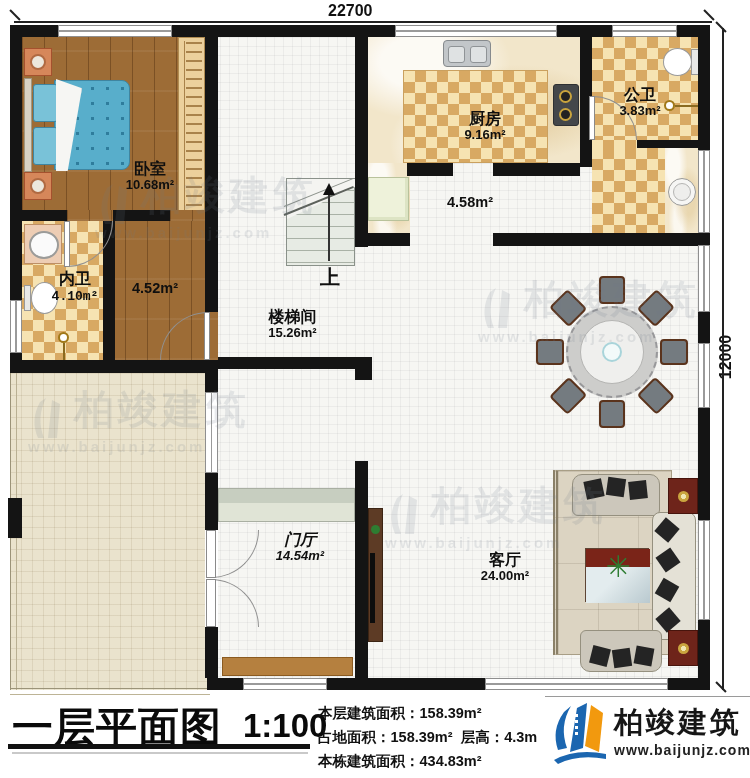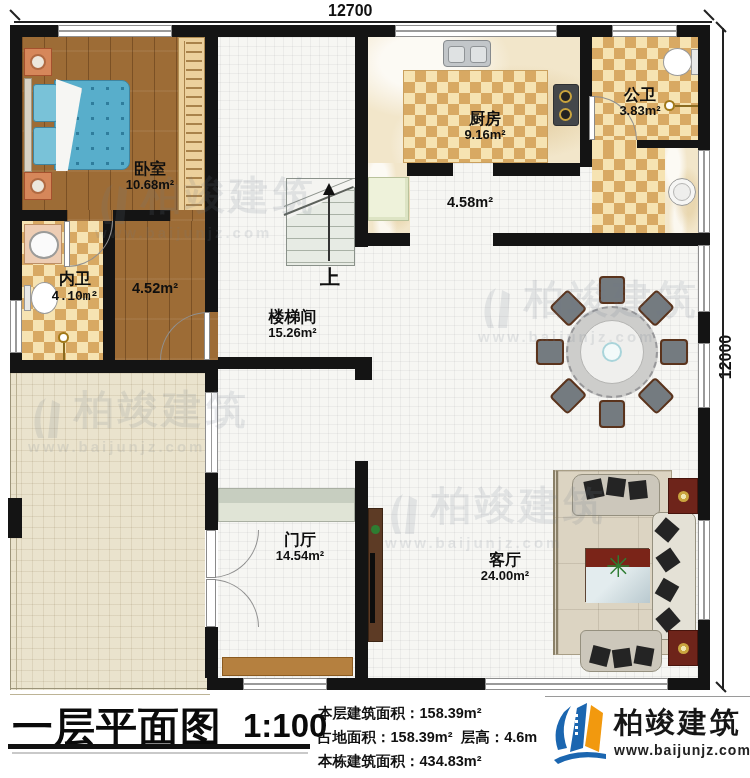--- a/index.html
+++ b/index.html
@@ -43,21 +43,21 @@
   .t-scale{position:absolute;left:243px;top:707px;font-size:33px;font-weight:bold;color:#0a0a0a;z-index:11;}
   .stats{position:absolute;left:318px;top:701px;font-size:14.5px;font-weight:bold;color:#111;line-height:24px;z-index:11;white-space:nowrap;}
   .brandname{position:absolute;left:614px;top:703px;font-size:29px;font-weight:bold;letter-spacing:3px;color:#161616;z-index:11;}
   .brandurl{position:absolute;left:614px;top:742px;font-size:14px;font-weight:bold;letter-spacing:1px;color:#222;z-index:11;}
 </style>
 </head>
 <body>
 
 <div id="stage">
 
-  <div class="dim" style="left:328px;top:2px;">12700</div>
+  <div class="dim" style="left:328px;top:2px;">22700</div>
   <div class="dline" style="left:14px;top:21px;width:698px;height:2px;"></div>
   <div class="tick" style="left:8px;top:14px;"></div>
   <div class="tick" style="left:702px;top:14px;"></div>
   <div class="dim" style="left:704px;top:348px;transform:rotate(-90deg);">12000</div>
   <div class="dline" style="left:722px;top:28px;width:2px;height:662px;"></div>
   <div class="tick" style="left:714px;top:26px;"></div>
   <div class="tick" style="left:714px;top:686px;"></div>
 
   <div class="abs tile" style="left:22px;top:37px;width:676px;height:641px;"></div>
   <div class="abs wood" style="left:22px;top:37px;width:183px;height:175px;"></div>
@@ -285,37 +285,37 @@
     <span class="nm">厨房</span>
       <span class="ar">9.16m²</span>
   </div>
   <div class="lab" style="left:420px;top:194px;width:100px;">
     <span class="ar" style="font-size:14.5px;">4.58m²</span>
   </div>
   <div class="lab" style="left:590px;top:86px;width:100px;">
     <span class="nm">公卫</span>
       <span class="ar">3.83m²</span>
   </div>
-  <div class="lab" style="left:250px;top:531px;width:100px;">
+  <div class="lab" style="left:250px;top:531px;width:100px;font-style:italic;">
     <span class="nm">门厅</span>
       <span class="ar">14.54m²</span>
   </div>
   <div class="lab" style="left:455px;top:551px;width:100px;">
     <span class="nm">客厅</span>
       <span class="ar">24.00m²</span>
   </div>
 
   <div class="t-cn">一层平面图</div>
   <div class="t-scale">1:100</div>
   <div class="abs" style="left:8px;top:744px;width:302px;height:5px;background:#111;z-index:11;"></div>
   <div class="abs" style="left:12px;top:752px;width:296px;height:2px;background:#c9c9c9;z-index:11;"></div>
 
   <div class="stats">
     <div><span>本层建筑面积：</span><span>158.39m²</span></div>
-    <div><span>占地面积：</span><span>158.39m²</span>&nbsp;&nbsp;<span>层高：</span><span>4.6m</span></div>
+    <div><span>占地面积：</span><span>158.39m²</span>&nbsp;&nbsp;<span>层高：</span><span>4.3m</span></div>
     <div><span>本栋建筑面积：</span><span>434.83m²</span></div>
   </div>
 
   <div class="abs" style="left:545px;top:696px;width:205px;height:1px;background:#9a9a9a;z-index:11;"></div>
   <div class="abs" style="left:548px;top:700px;width:64px;height:70px;z-index:11;">
     <svg width="62" height="68" viewBox="0 0 62 68">
       <path d="M10 50 Q3 30 16 12 L23 6 Q11 26 19 48 Z" fill="#1b66b0"></path>
       <path d="M22 52 L29 8 L39 3 L35 48 Z" fill="#1b66b0"></path>
       <path d="M37 46 L43 5 L55 13 L51 52 Z" fill="#f2990e"></path>
       <path d="M6 60 Q28 48 58 54 L58 59 Q30 54 10 64 Z" fill="#1b66b0"></path>

